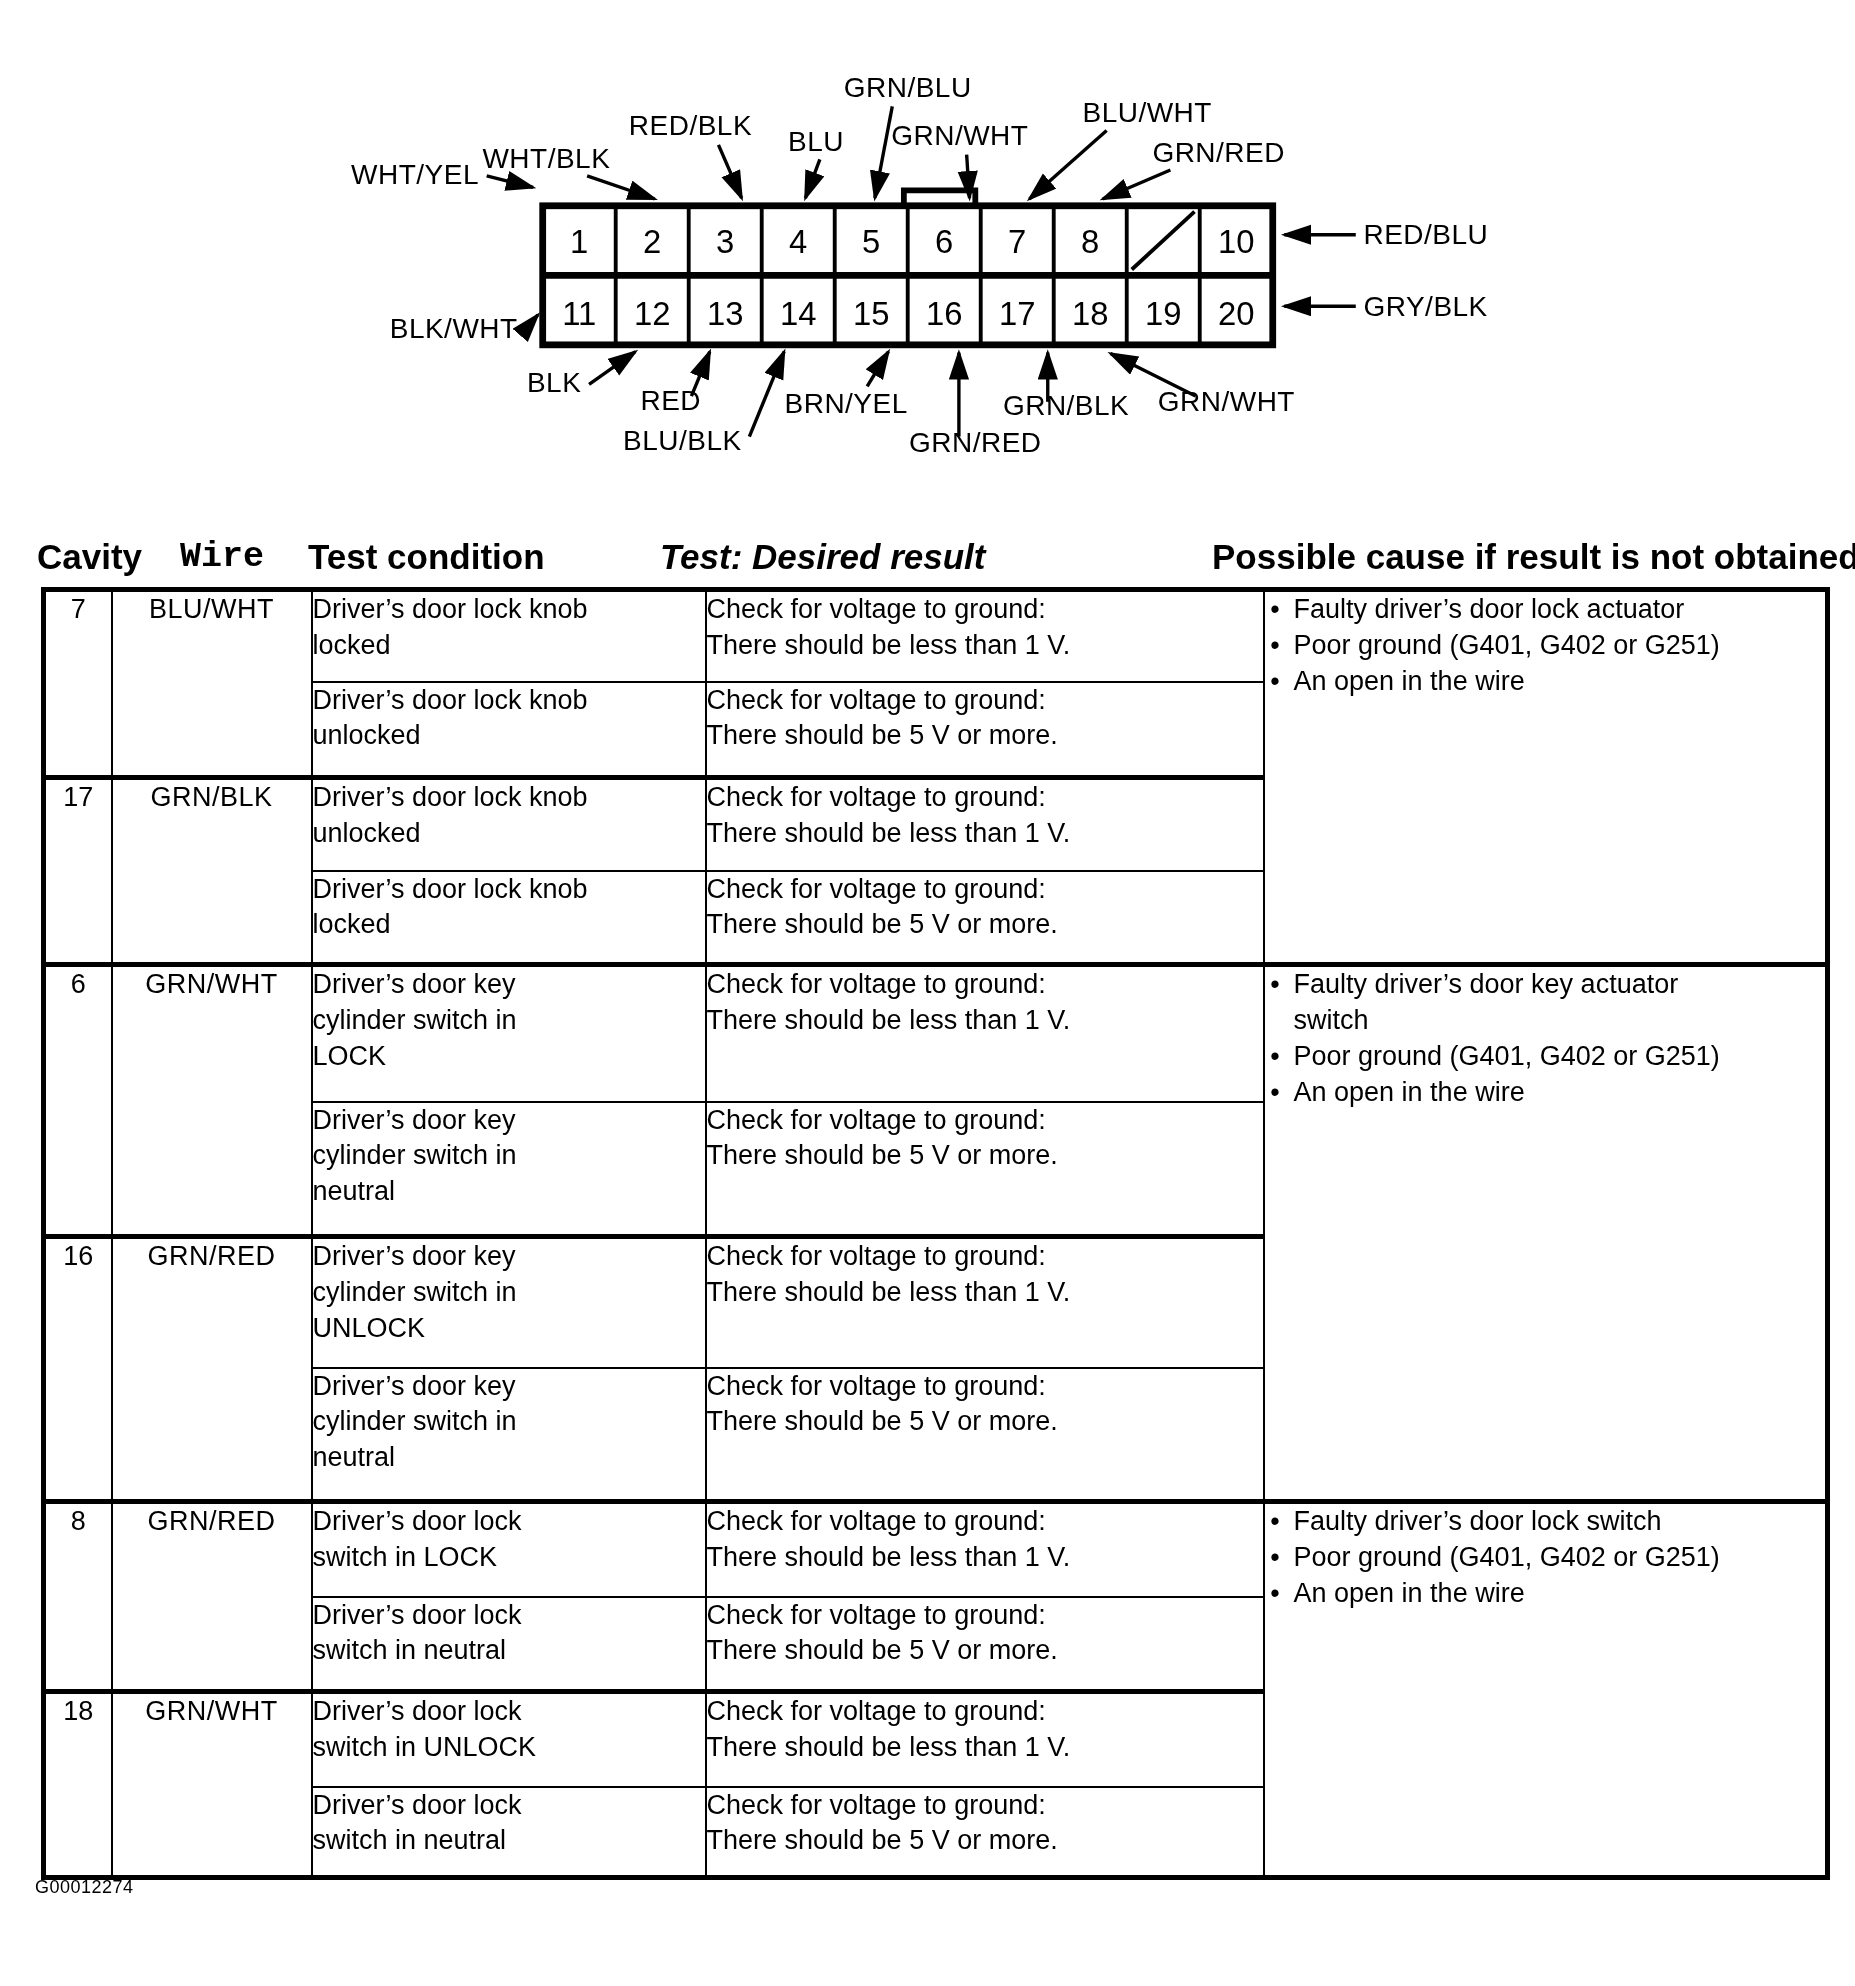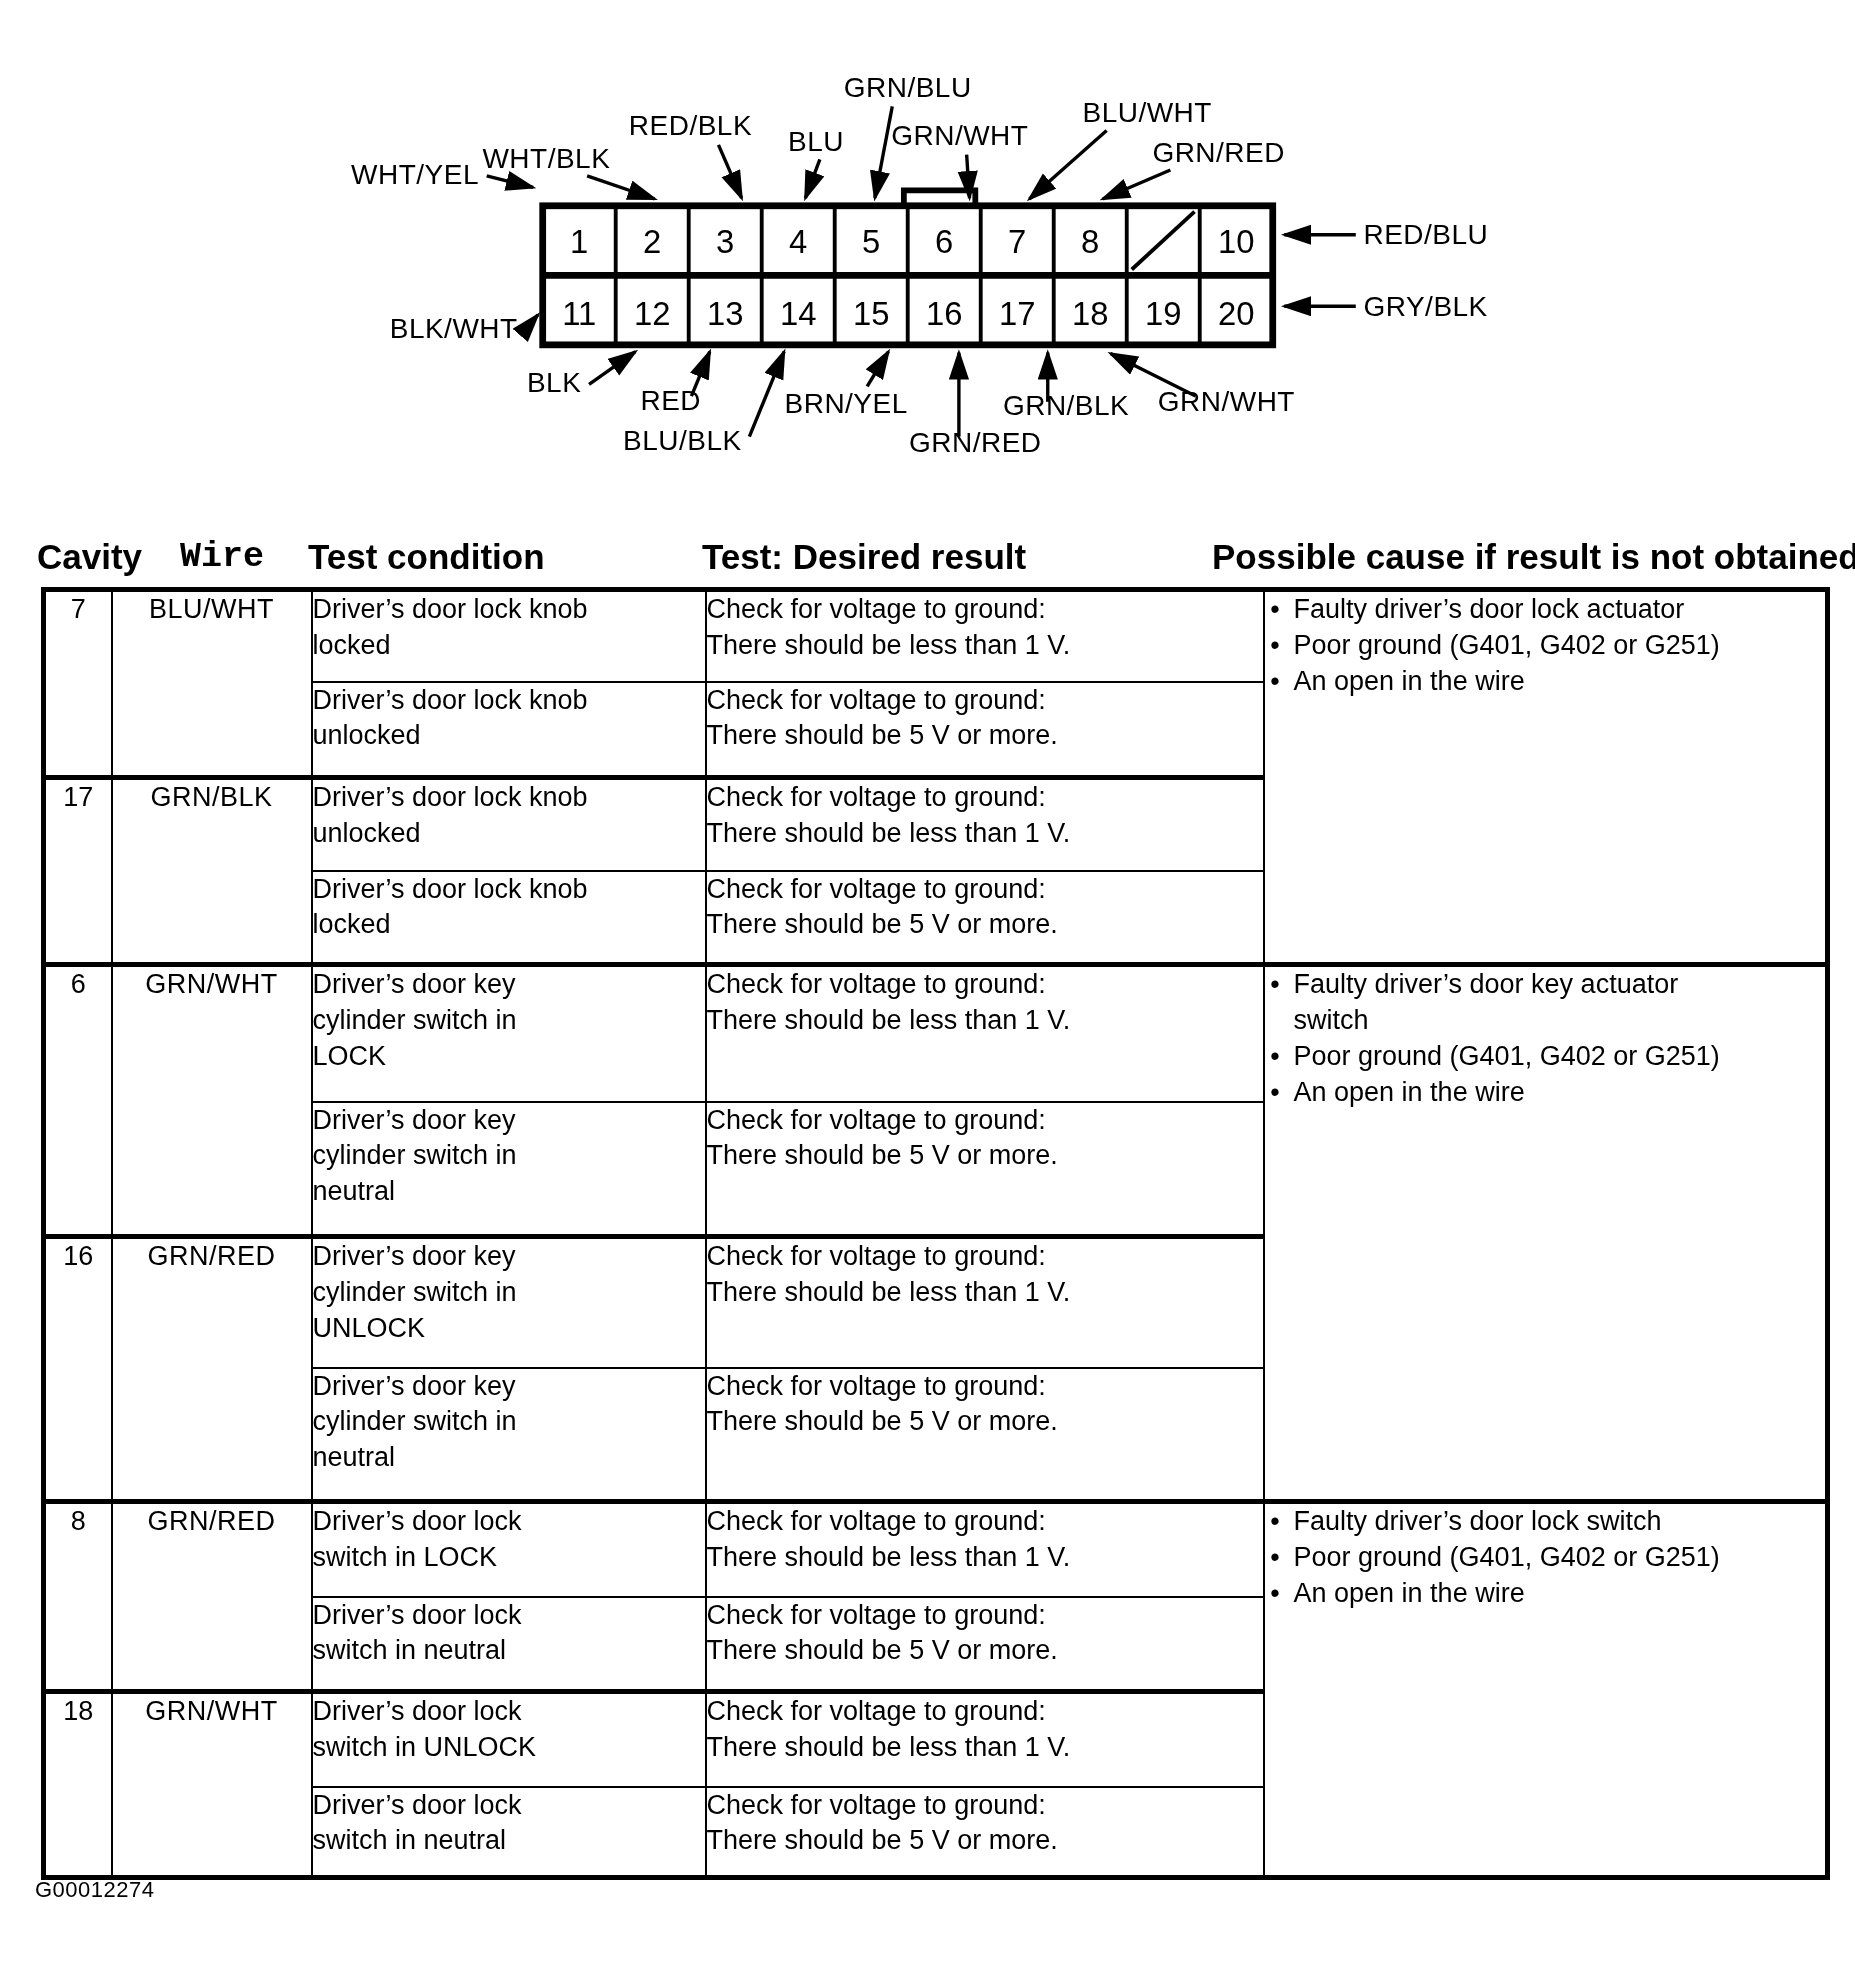--- a/index.html
+++ b/index.html
@@ -66,21 +66,21 @@
   }
   .bullet-item::before{
     content:"\2022";
     position:absolute;
     left:5.8px;top:0;
   }
   
   .figure-id{
     position:absolute;
     left:35px;top:1877px;
-    font-size:22px;
+    font-size:18px;
     letter-spacing:0.5px;
   }
 </style>
 </head>
 <body>
 
 <div class="page">
 
   <svg class="connector-svg" width="1856" height="512" viewBox="0 0 1922 530">
     <defs>
@@ -185,21 +185,21 @@
       <line class="arrow" x1="1085" y1="416" x2="1085" y2="365" marker-end="url(#arr)"></line>
 
       <text class="wire-label" x="1270" y="426" text-anchor="middle">GRN/WHT</text>
       <line class="arrow" x1="1238" y1="410" x2="1150" y2="366" marker-end="url(#arr)"></line>
     </g>
   </svg>
 
   <div class="col-header" style="left:37px;">Cavity</div>
   <div class="col-header" style="left:180px;font-family:Liberation Mono, monospace;">Wire</div>
   <div class="col-header hdr-center" style="left:308px;width:394px;">Test condition</div>
-  <div class="col-header hdr-center" style="left:702px;width:558px;">Test: Desired result</div>
+  <div class="col-header hdr-center" style="left:660px;width:558px;font-style:italic;">Test: Desired result</div>
   <div class="col-header hdr-center" style="left:1212px;width:628px;">Possible cause if result is not obtained</div>
 
   <table class="testtable">
     <colgroup>
       <col style="width:68px">
         <col style="width:200px">
         <col style="width:394px">
         <col style="width:558px">
         <col style="width:564px">
     </colgroup>

